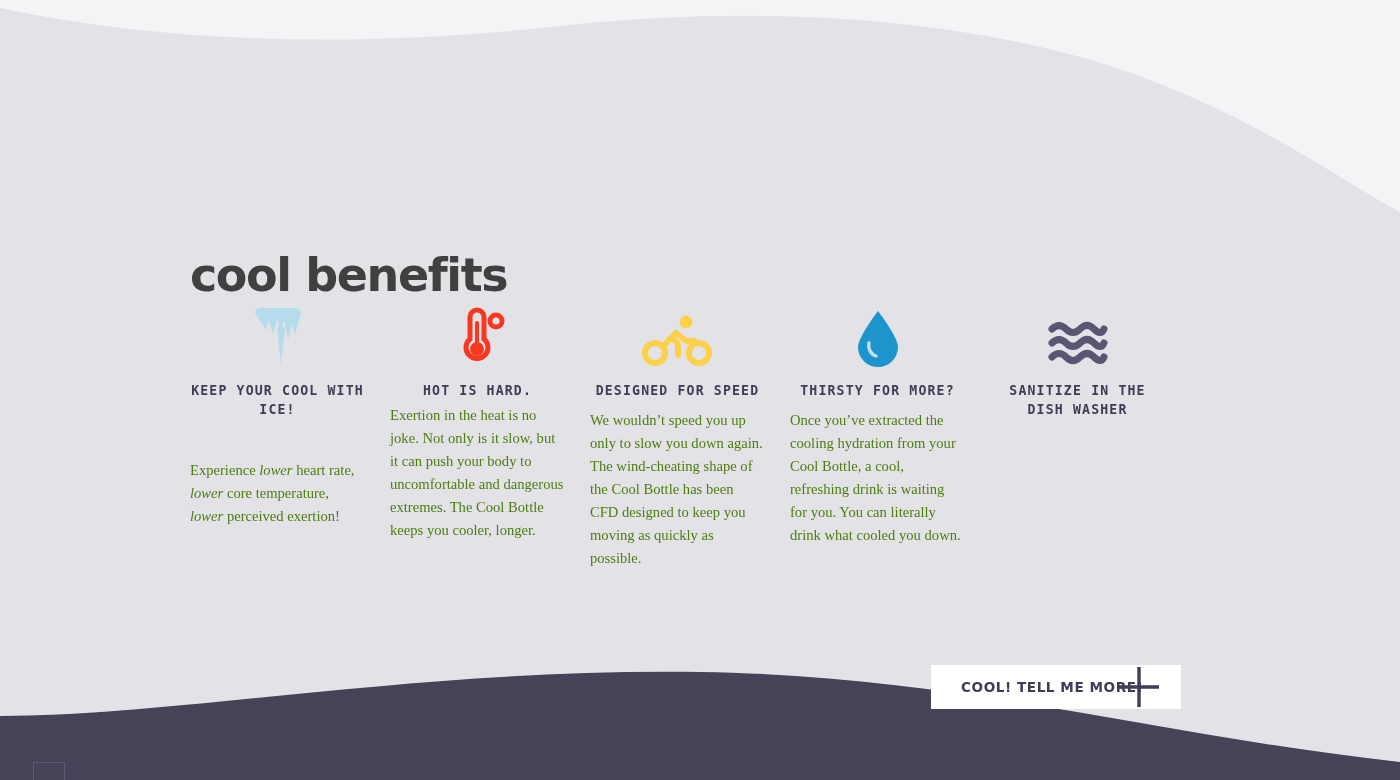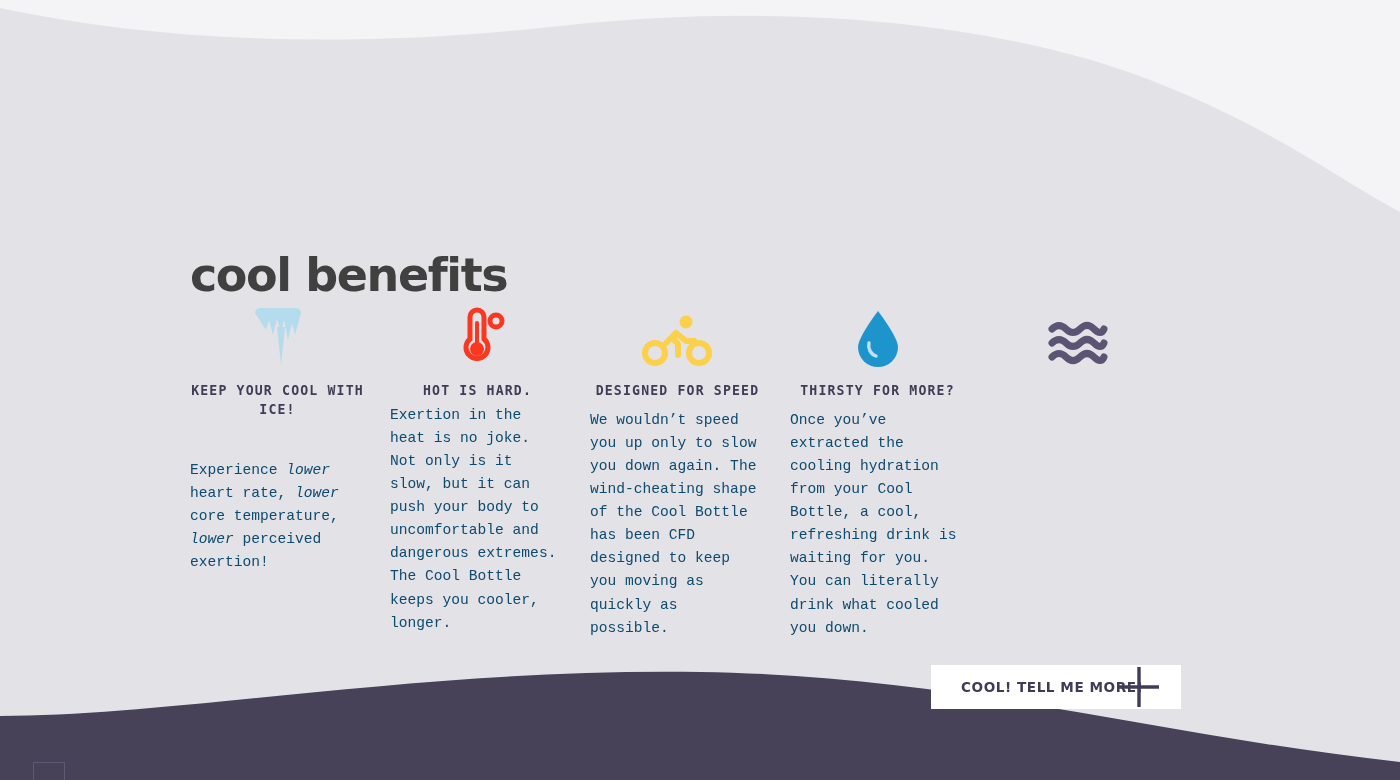--- a/index.html
+++ b/index.html
@@ -79,24 +79,24 @@
     letter-spacing: 1.15px;
     color: #413c56;
     text-align: center;
     line-height: 1.45;
     text-transform: uppercase;
     margin-bottom: 16px;
   }
   .benefit-body {
     font-size: 14.6px;
     line-height: 1.58;
-    color: #0c4a6e;
+    color: #4d7c0f;
     text-align: left;
     width: 100%;
-    font-family: Liberation Mono, monospace;
+    font-family: Liberation Serif, serif;
   }
   .benefit-body i { font-style: italic; }
 
   
   .benefit.b1 .benefit-body { margin-top: 24px; }
   .benefit.b2 .benefit-body { margin-top: -12px; }
   .benefit.b3 .benefit-body { margin-top: -7px; }
   .benefit.b4 .benefit-body { margin-top: -7px; }
   .benefit.b5 .benefit-body { margin-top: 8px; }
 
@@ -217,20 +217,21 @@
       <div class="benefit b5">
         <div class="benefit-icon">
           <svg width="60" height="48" viewBox="0 0 60 48">
             <g fill="none" stroke="#5b5473" stroke-width="7" stroke-linecap="round">
               <path d="M4,10 q7,-7 14,0 t14,0 t14,0 t10,0"></path>
               <path d="M4,24 q7,-7 14,0 t14,0 t14,0 t10,0"></path>
               <path d="M4,38 q7,-7 14,0 t14,0 t14,0 t10,0"></path>
             </g>
           </svg>
         </div>
+        <div class="benefit-heading">SANITIZE IN THE DISH WASHER</div>
       </div>
 
     </div>
 
     <div class="cta-wrap">
       <button class="cta-button">COOL! TELL ME MORE!</button>
       <svg class="cta-plus" viewBox="0 0 46 46">
         <g stroke="#413c56" stroke-width="3.4" stroke-linecap="butt">
           <line x1="23" y1="3" x2="23" y2="43"></line>
           <line x1="3" y1="23" x2="43" y2="23"></line>

